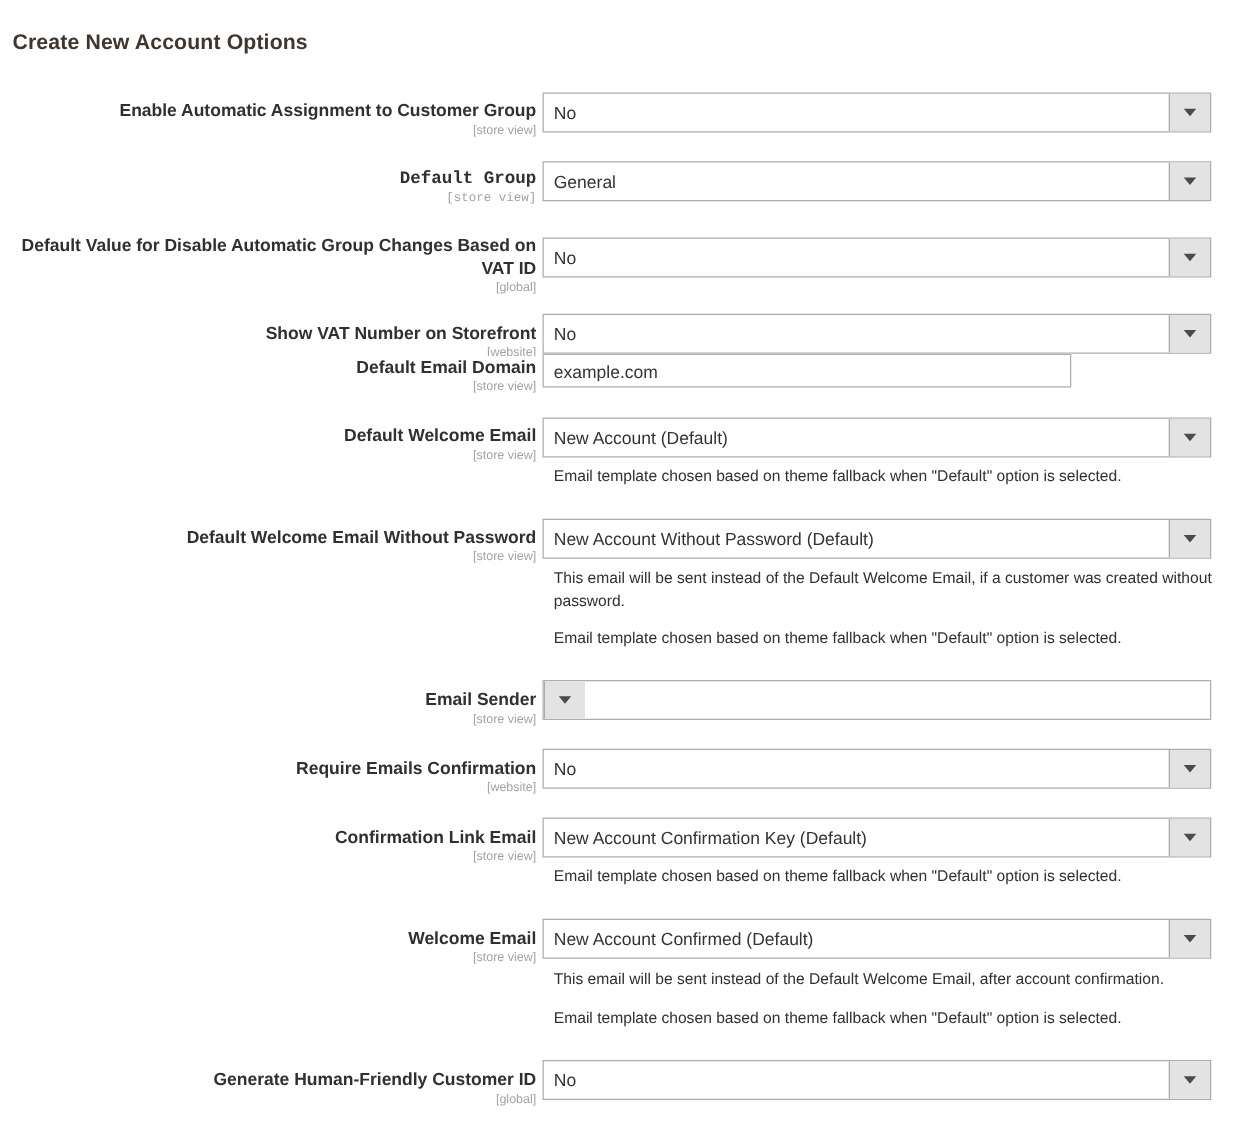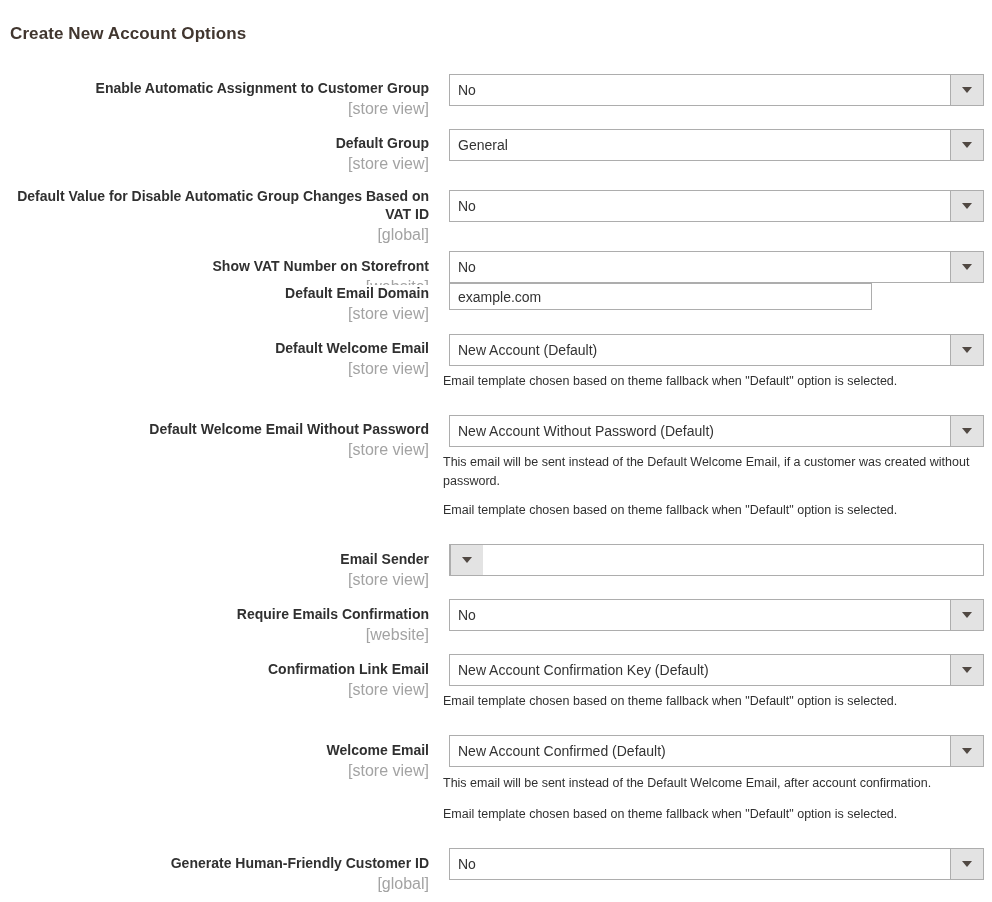--- a/index.html
+++ b/index.html
@@ -35,29 +35,29 @@
     line-height: 1.28;
   }
   .label-text {
     display: block;
     font-weight: bold;
     font-size: 14px;
     color: #303030;
   }
   .scope {
     display: block;
-    font-size: 16px;
+    font-size: 10px;
     font-weight: normal;
     color: #a3a3a3;
     margin-top: 1px;
   }
 
   .control {
     position: absolute;
-    left: 449px;
+    left: 434px;
     width: 535px;
     height: 32px;
   }
   .control.select-ctl {
     border: 1px solid #adadad;
     background: #ffffff;
     display: flex;
     align-items: stretch;
   }
   .select-value {
@@ -121,21 +121,21 @@
   <span class="label-text">Enable Automatic Assignment to Customer Group</span>
   <span class="scope">[store view]</span>
 </div>
 <div class="control select-ctl" style="top:74px;">
   <span class="select-value">No</span>
   <span class="select-arrow">
       <i></i>
     </span>
 </div>
 
-<div class="label-box" style="left:10px; top:135px; width:419px;">
+<div class="label-box" style="left:10px; top:135px; width:419px;font-family:Liberation Mono, monospace;">
   <span class="label-text">Default Group</span>
   <span class="scope">[store view]</span>
 </div>
 <div class="control select-ctl" style="top:129px;">
   <span class="select-value">General</span>
   <span class="select-arrow">
       <i></i>
     </span>
 </div>
 

